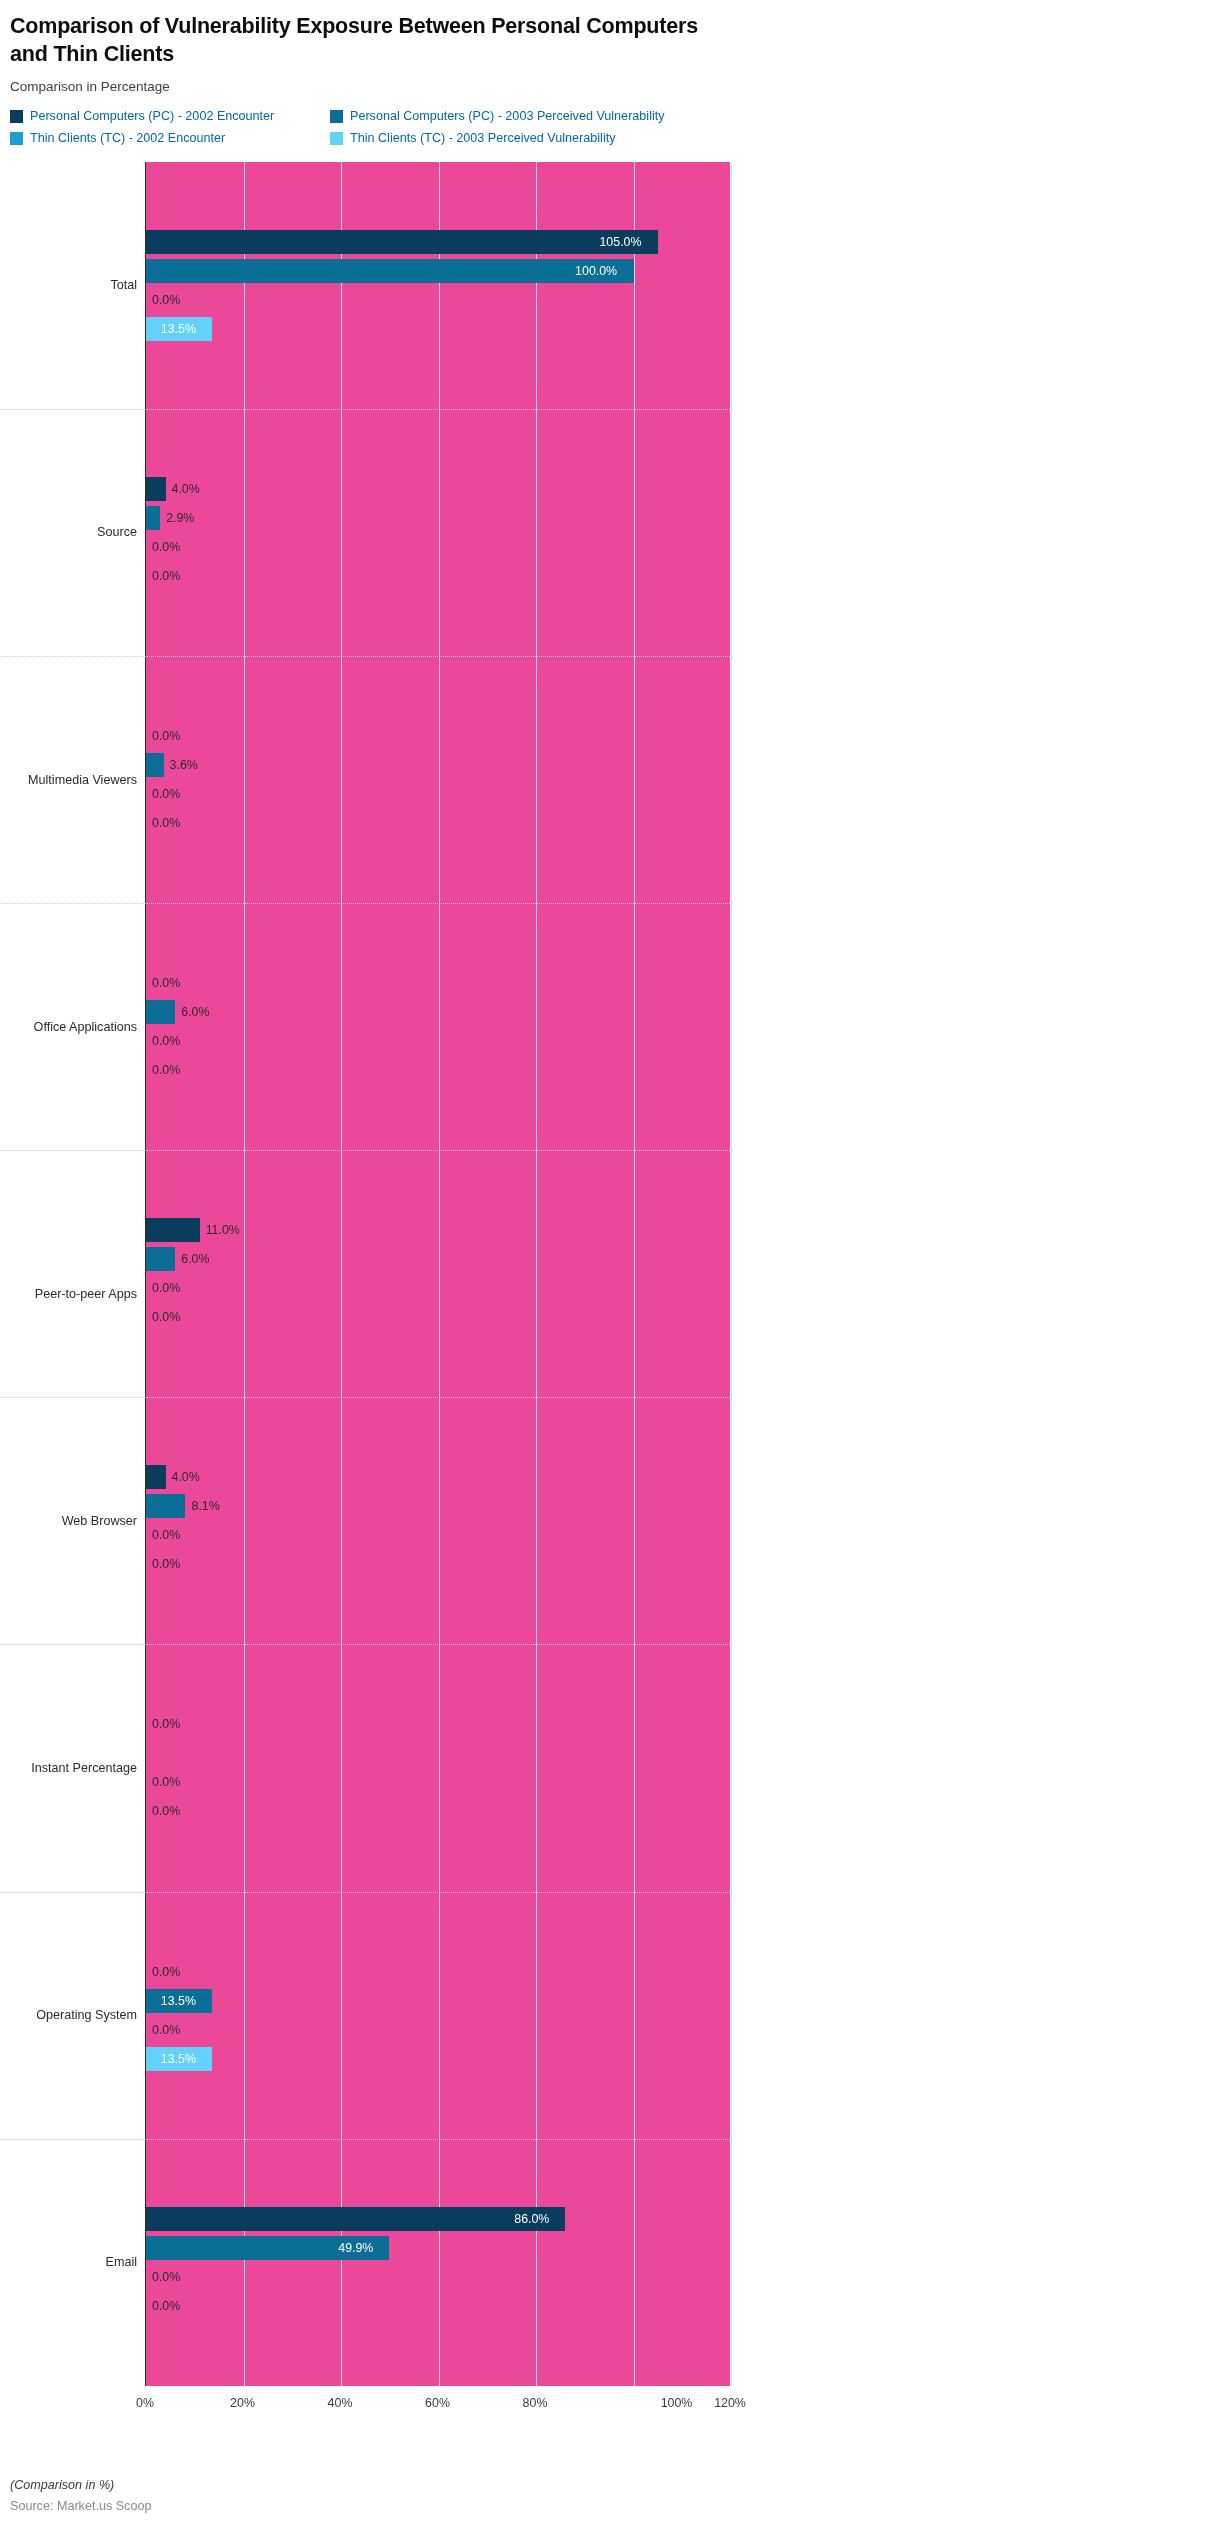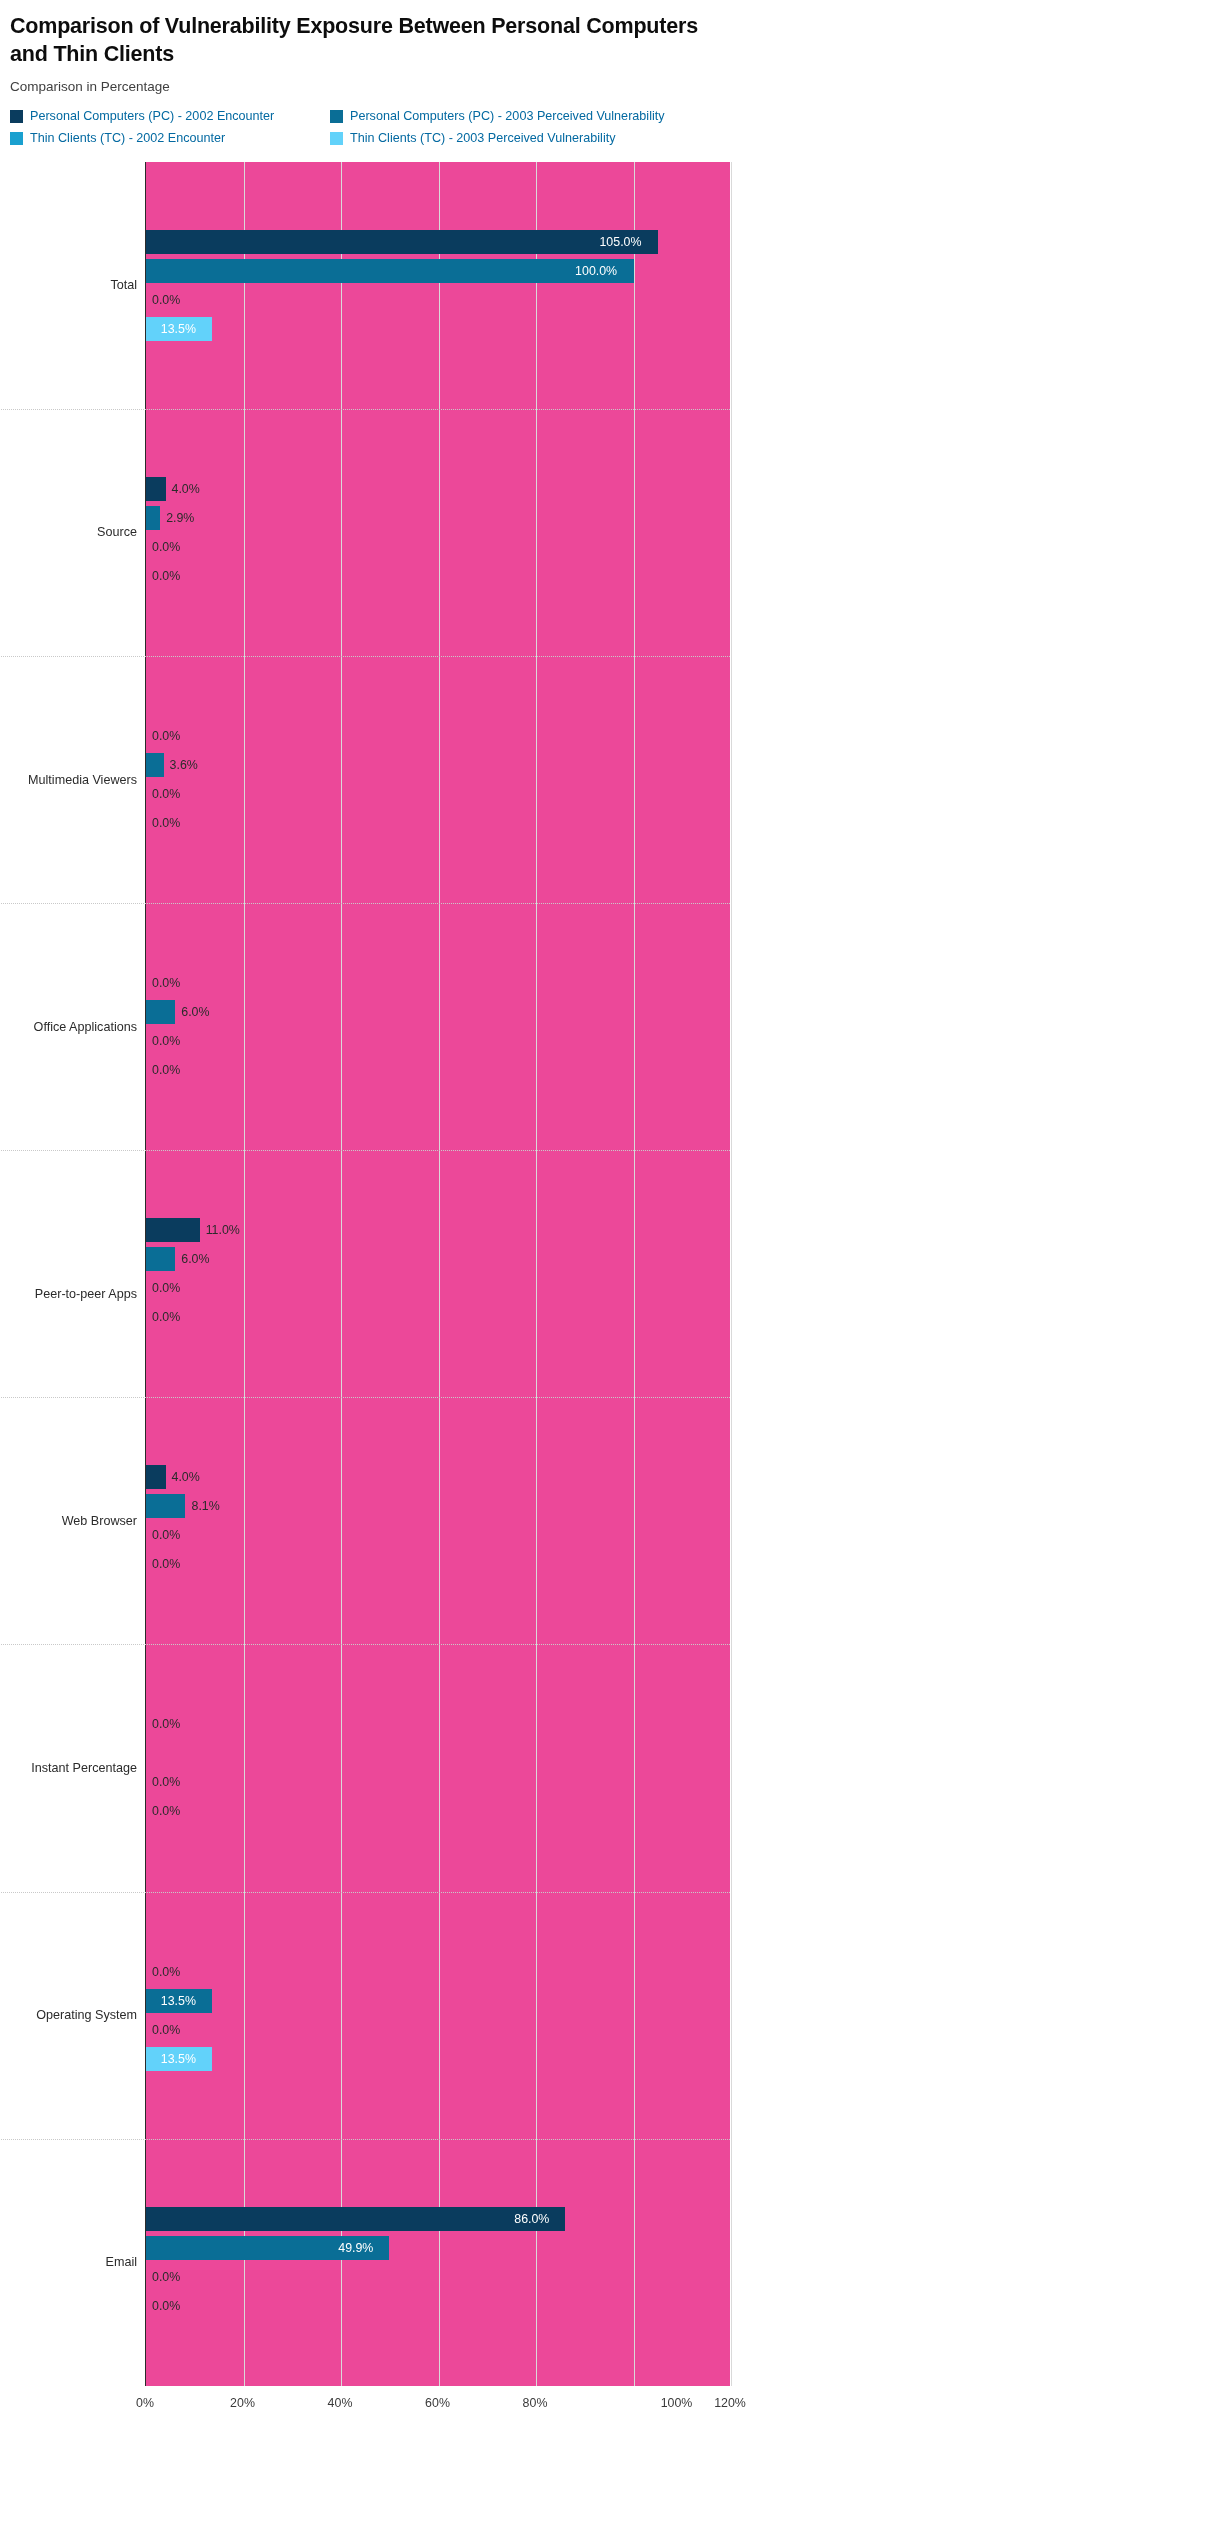--- a/index.html
+++ b/index.html
@@ -358,14 +358,18 @@
           <div class="xtick" style="left: 97.5px;">20%</div>
           <div class="xtick" style="left: 195px;">40%</div>
           <div class="xtick" style="left: 292.5px;">60%</div>
           <div class="xtick" style="left: 390px;">80%</div>
           <div class="xtick" style="left: 487.5px; margin-left: 44px;">100%</div>
           <div class="xtick" style="left: 585px;">120%</div>
         </div>
     </div>
   </div>
 
+  <div class="footer">
+    <p class="footer-note">(Comparison in %)</p>
+    <p class="footer-source">Source: Market.us Scoop</p>
+  </div>
 
 </div>
 
 </body></html>

